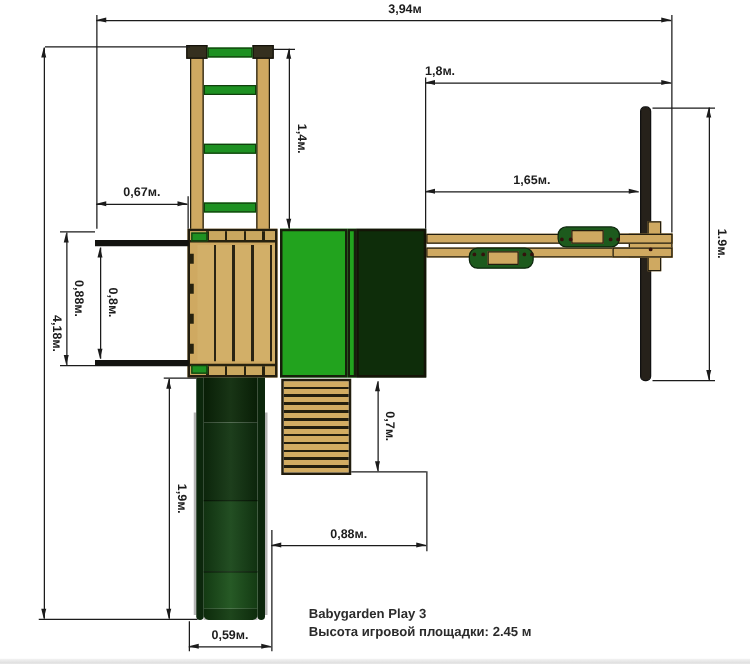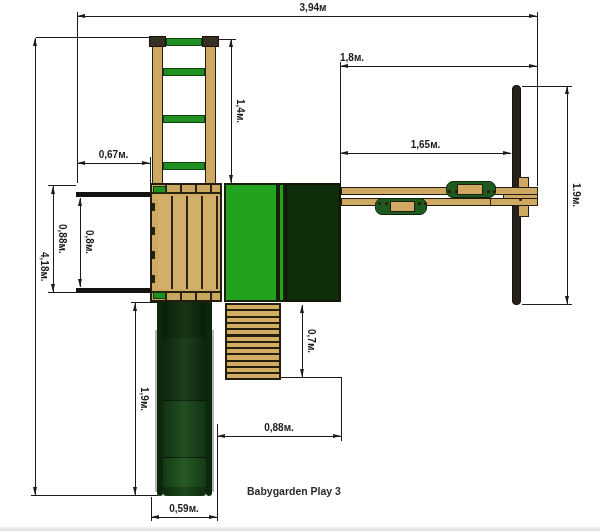--- a/index.html
+++ b/index.html
@@ -111,21 +111,21 @@
   <div class="ext" style="left:341px;top:377px;width:1px;height:64px;"></div>
   <div class="ext" style="left:217px;top:424px;width:1px;height:97px;"></div>
   <div class="ext" style="left:151px;top:497px;width:1px;height:24px;"></div>
   <div class="ext" style="left:522px;top:86px;width:50px;height:1px;"></div>
   <div class="ext" style="left:522px;top:304px;width:50px;height:1px;"></div>
 
   <div>
     <div class="dline" style="left:77px;top:16px;width:460px;height:1px;"></div>
     <i class="ar ar-l" style="left:77px;top:14px;"></i>
     <i class="ar ar-r" style="left:529px;top:14px;"></i>
-    <span class="dlab" style="left:83px;width:460px;top:3px;text-align:center;">3,94м</span>
+    <span class="dlab" style="left:94px;width:460px;top:3px;text-align:center;">3,94м</span>
   </div>
 
   <div>
     <div class="dline" style="left:340px;top:66px;width:197px;height:1px;"></div>
     <i class="ar ar-l" style="left:340px;top:64px;"></i>
     <i class="ar ar-r" style="left:529px;top:64px;"></i>
     <span class="dlab" style="left:340px;width:197px;top:53px;text-align:left;">1,8м.</span>
   </div>
 
   <div>
@@ -200,17 +200,18 @@
 
   <div>
     <div class="dline" style="left:567px;top:86px;width:1px;height:218px;"></div>
     <i class="ar ar-u" style="left:565px;top:86px;"></i>
     <i class="ar ar-d" style="left:565px;top:296px;"></i>
     <span class="dlab vert" style="left:571px;top:86px;height:218px;text-align:center;">1.9м.</span>
   </div>
 
   <div class="caption" style="left:247px;top:484px;">
     <div>Babygarden Play 3</div>
+    <div>Высота игровой площадки: 2.45 м</div>
   </div>
 
   <div class="abs" style="left:0;top:527px;width:600px;height:4px;background:linear-gradient(#f3f3f3,#dcdcdc);"></div>
 
 </div>
 
 </body></html>

